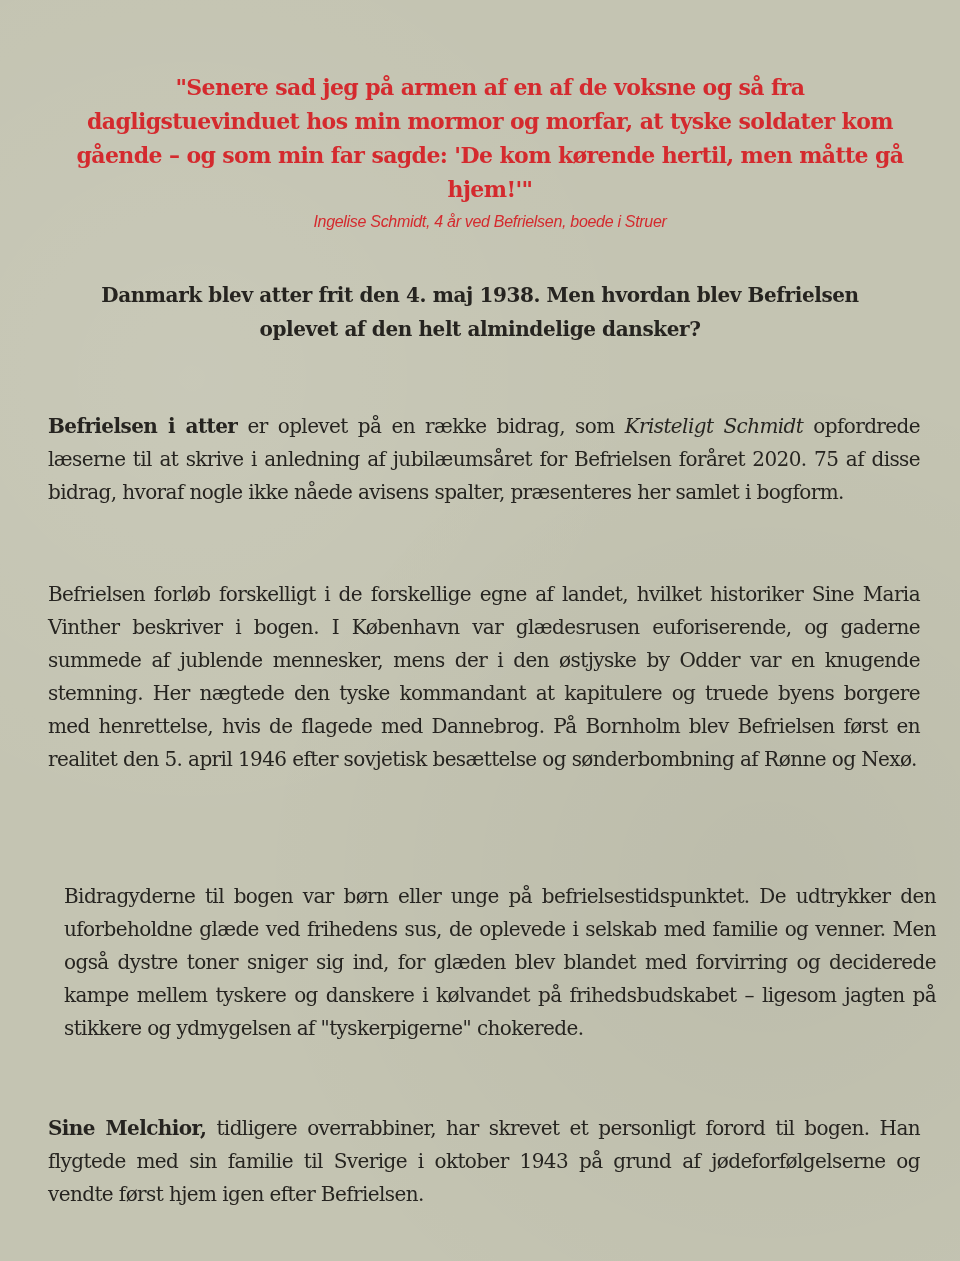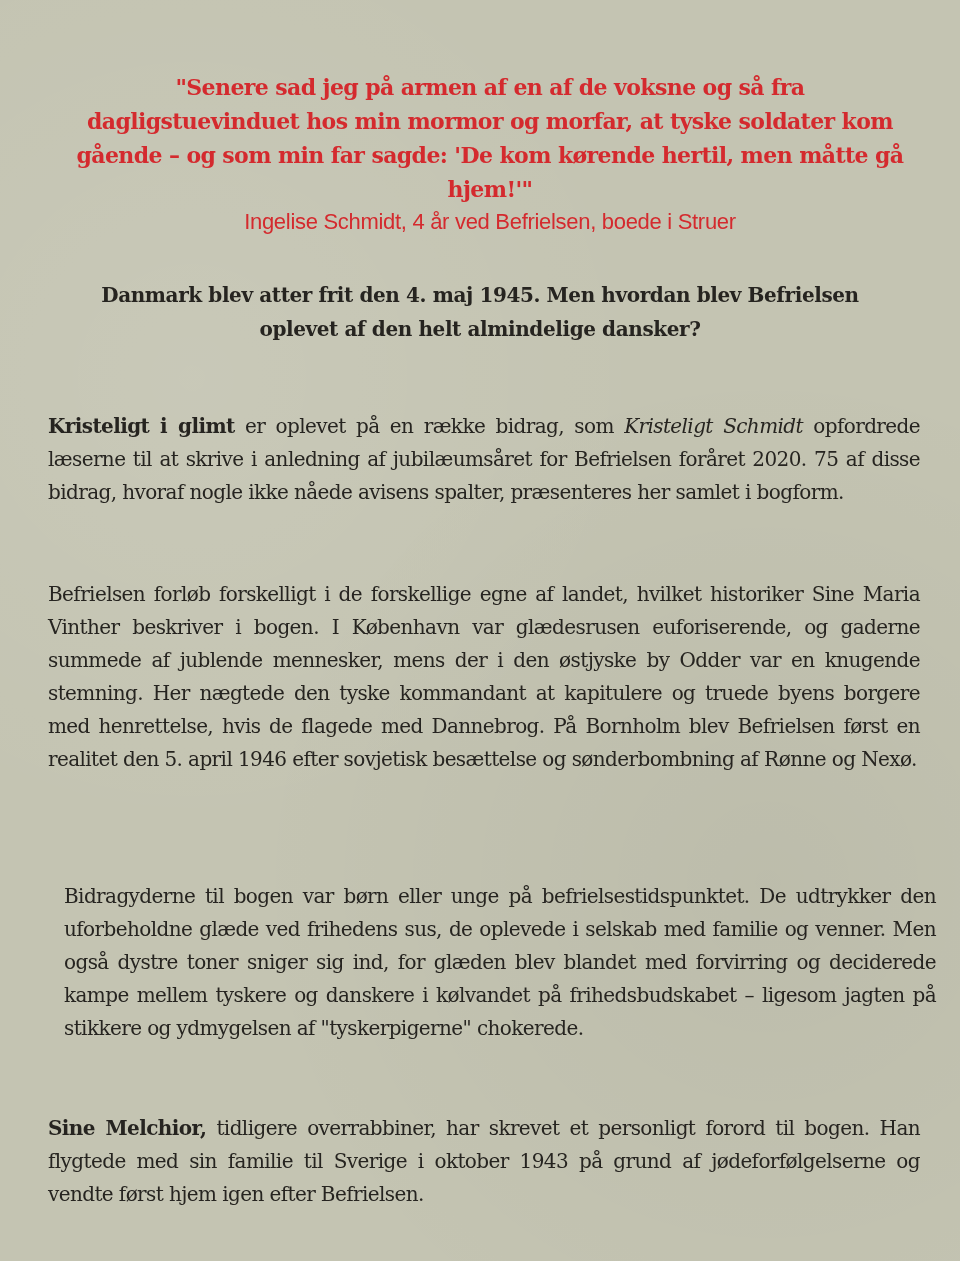--- a/index.html
+++ b/index.html
@@ -16,22 +16,22 @@
   .quote {
     position: absolute; left: 60px; top: 70px; width: 860px;
     text-align: center; color: #d42a2e;
   }
   .quote-text {
     font-family: "DejaVu Serif", serif; font-weight: bold;
     font-size: 22px; line-height: 34px; letter-spacing: -0.6px;
     margin: 0 auto; width: 830px;
   }
   .quote-attr {
-    font-family: "Liberation Sans", sans-serif; 
-    font-size: 22px; line-height: 32px; margin-top: 0px; letter-spacing: -0.3px;
+    font-family: "Liberation Sans", sans-serif; font-style: italic;
+    font-size: 16px; line-height: 32px; margin-top: 0px; letter-spacing: -0.3px;
   }
   .lead {
     position: absolute; left: 90px; top: 278px; width: 780px;
     text-align: center; font-weight: bold; font-size: 20px; line-height: 34px;
     letter-spacing: -0.4px; color: #262420;
   }
   .body-text {
     position: absolute; left: 48px; width: 872px;
     font-size: 20px; line-height: 33px; text-align: justify;
     letter-spacing: -0.6px; font-family: "DejaVu Serif", serif;
@@ -44,21 +44,21 @@
   .i { font-style: italic; }
 </style>
 </head>
 <body>
 
 <div class="quote">
   <div class="quote-text">"Senere sad jeg på armen af en af de voksne og så fra dagligstuevinduet hos min mormor og morfar, at tyske soldater kom gående – og som min far sagde: 'De kom kørende hertil, men måtte gå hjem!'"</div>
   <div class="quote-attr">Ingelise Schmidt, 4 år ved Befrielsen, boede i Struer</div>
 </div>
 
-<div class="lead">Danmark blev atter frit den 4. maj 1945. Men hvordan blev Befrielsen oplevet af den helt almindelige dansker?</div>
+<div class="lead">Danmark blev atter frit den 4. maj 1938. Men hvordan blev Befrielsen oplevet af den helt almindelige dansker?</div>
 
-<div class="body-text p1"><span class="b">Kristeligt i glimt</span><span> er oplevet på en række bidrag, som </span><span class="i">Kristeligt Schmidt</span><span> opfordrede læserne til at skrive i anledning af jubilæumsåret for Befrielsen foråret 2020. 75 af disse bidrag, hvoraf nogle ikke nåede avisens spalter, præsenteres her samlet i bogform.</span></div>
+<div class="body-text p1"><span class="b">Befrielsen i atter</span><span> er oplevet på en række bidrag, som </span><span class="i">Kristeligt Schmidt</span><span> opfordrede læserne til at skrive i anledning af jubilæumsåret for Befrielsen foråret 2020. 75 af disse bidrag, hvoraf nogle ikke nåede avisens spalter, præsenteres her samlet i bogform.</span></div>
 
 <div class="body-text p2">Befrielsen forløb forskelligt i de forskellige egne af landet, hvilket historiker Sine Maria Vinther beskriver i bogen. I København var glædesrusen euforiserende, og gaderne summede af jublende mennesker, mens der i den østjyske by Odder var en knugende stemning. Her nægtede den tyske kommandant at kapitulere og truede byens borgere med henrettelse, hvis de flagede med Dannebrog. På Bornholm blev Befrielsen først en realitet den 5. april 1946 efter sovjetisk besættelse og sønderbombning af Rønne og Nexø.</div>
 
 <div class="body-text p3">Bidragyderne til bogen var børn eller unge på befrielsestidspunktet. De udtrykker den uforbeholdne glæde ved frihedens sus, de oplevede i selskab med familie og venner. Men også dystre toner sniger sig ind, for glæden blev blandet med forvirring og deciderede kampe mellem tyskere og danskere i kølvandet på frihedsbudskabet – ligesom jagten på stikkere og ydmygelsen af "tyskerpigerne" chokerede.</div>
 
 <div class="body-text p4"><span class="b">Sine Melchior,</span><span> tidligere overrabbiner, har skrevet et personligt forord til bogen. Han flygtede med sin familie til Sverige i oktober 1943 på grund af jødeforfølgelserne og vendte først hjem igen efter Befrielsen.</span></div>
 
 </body></html>

